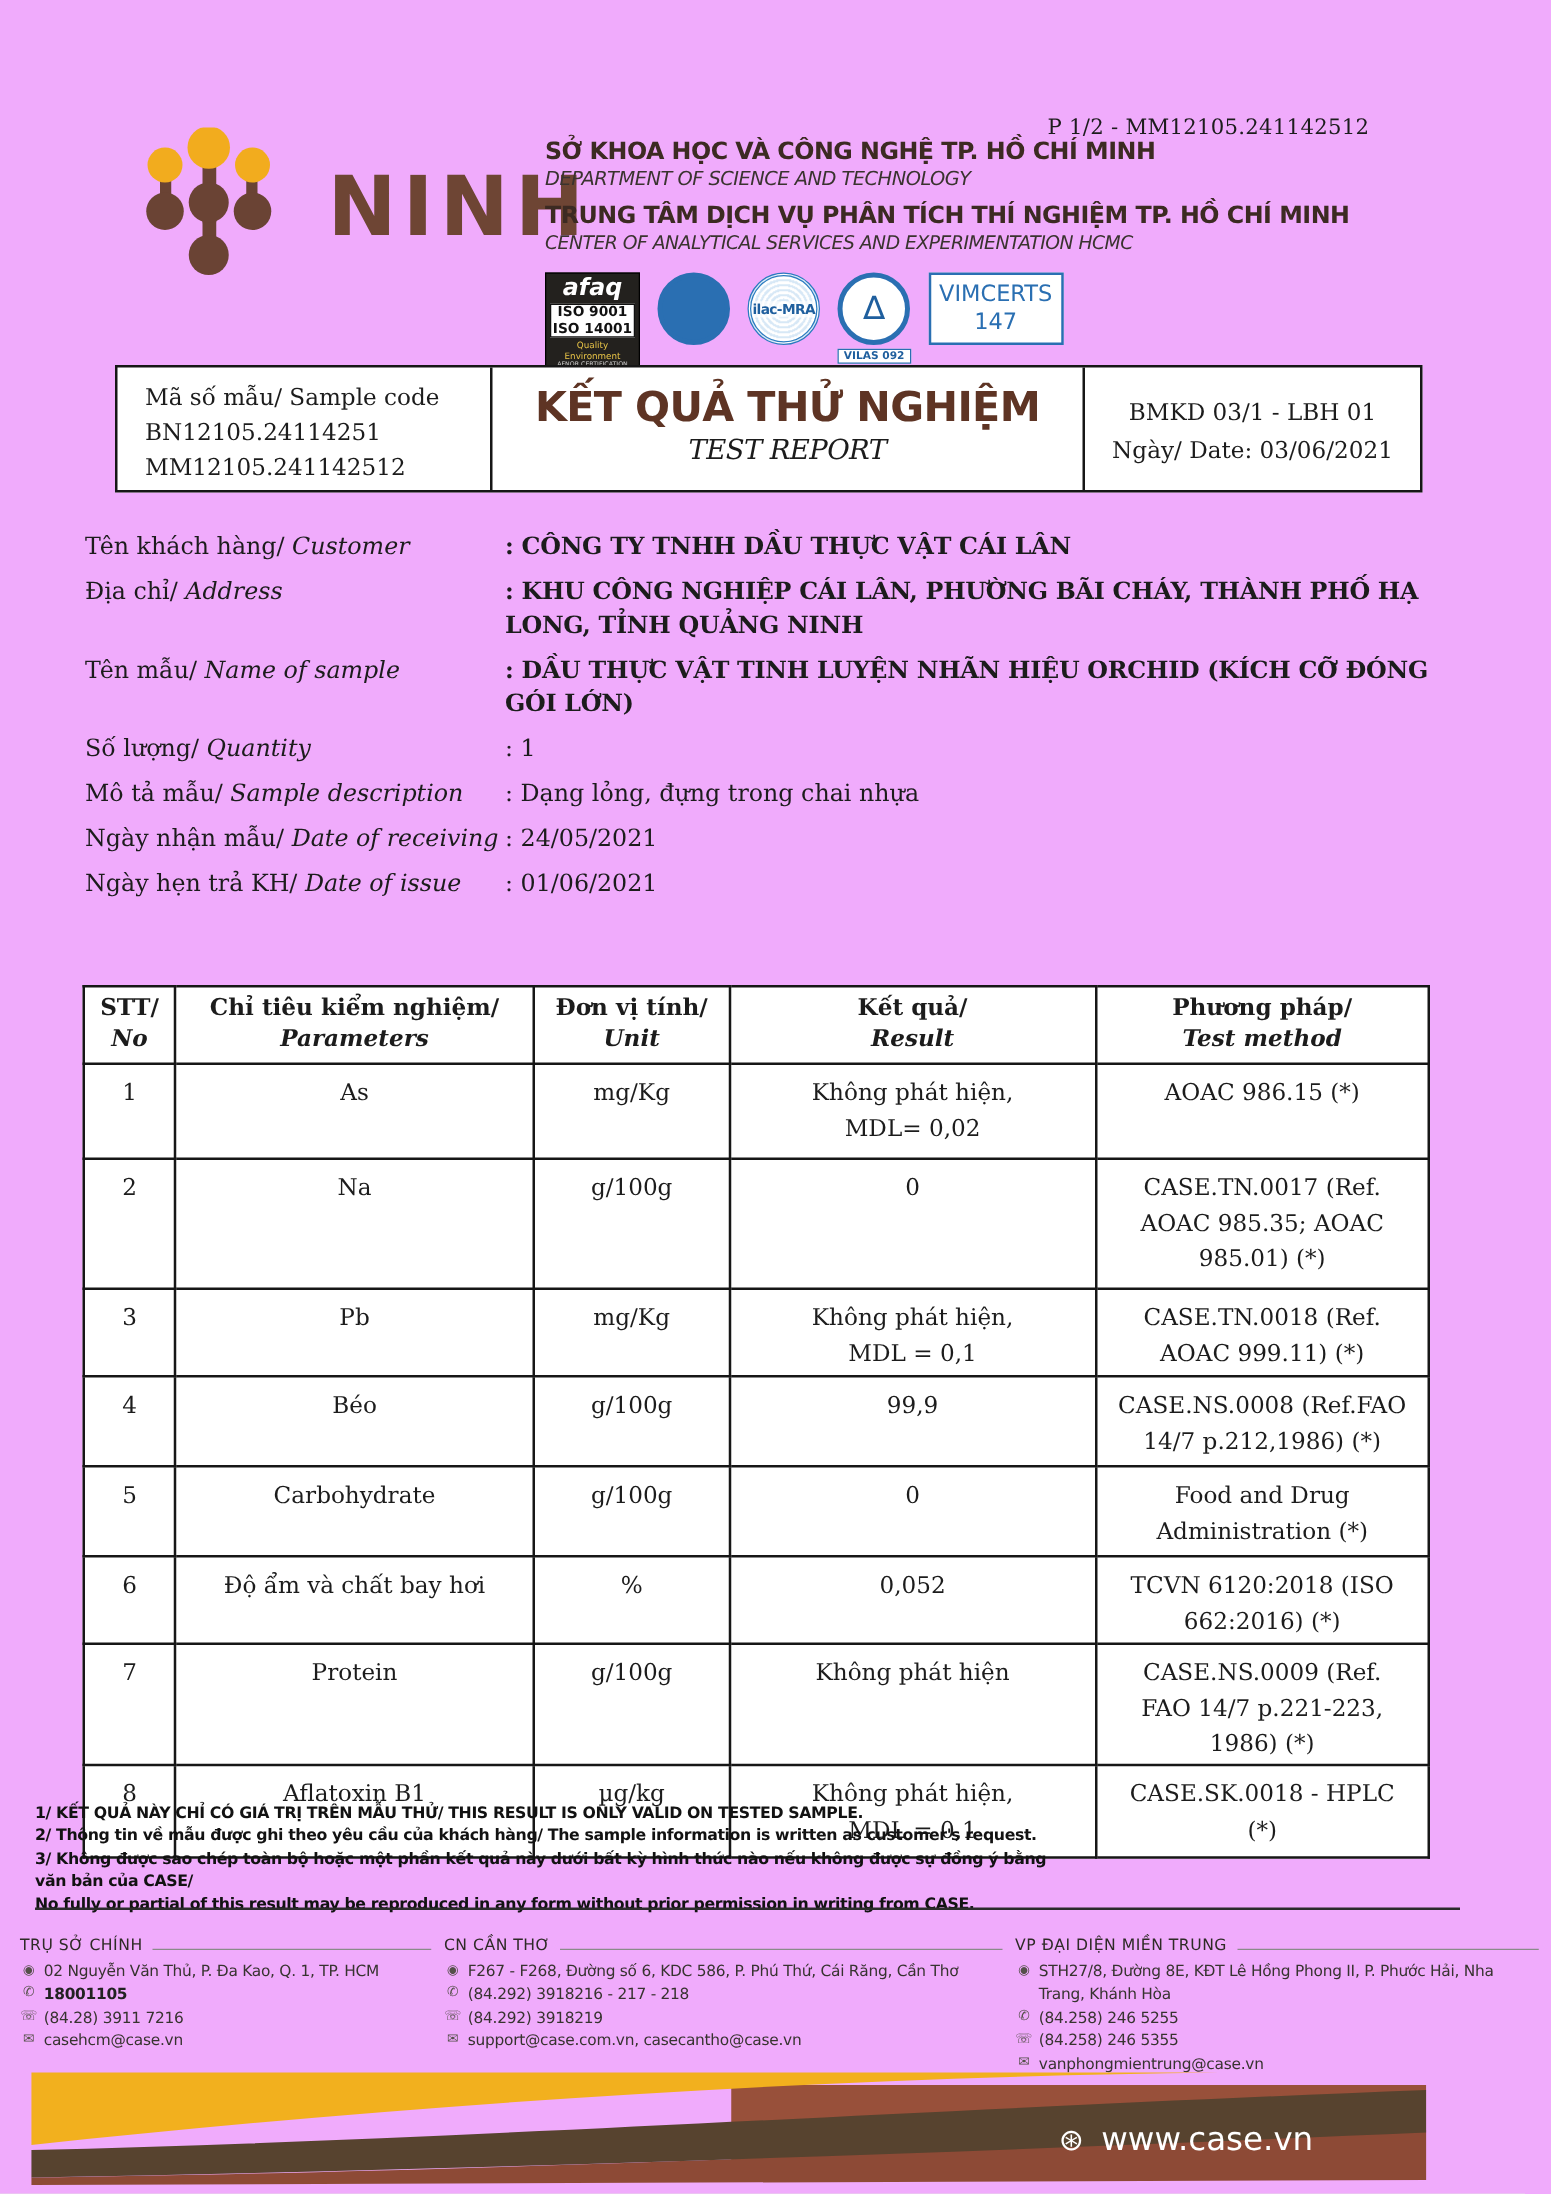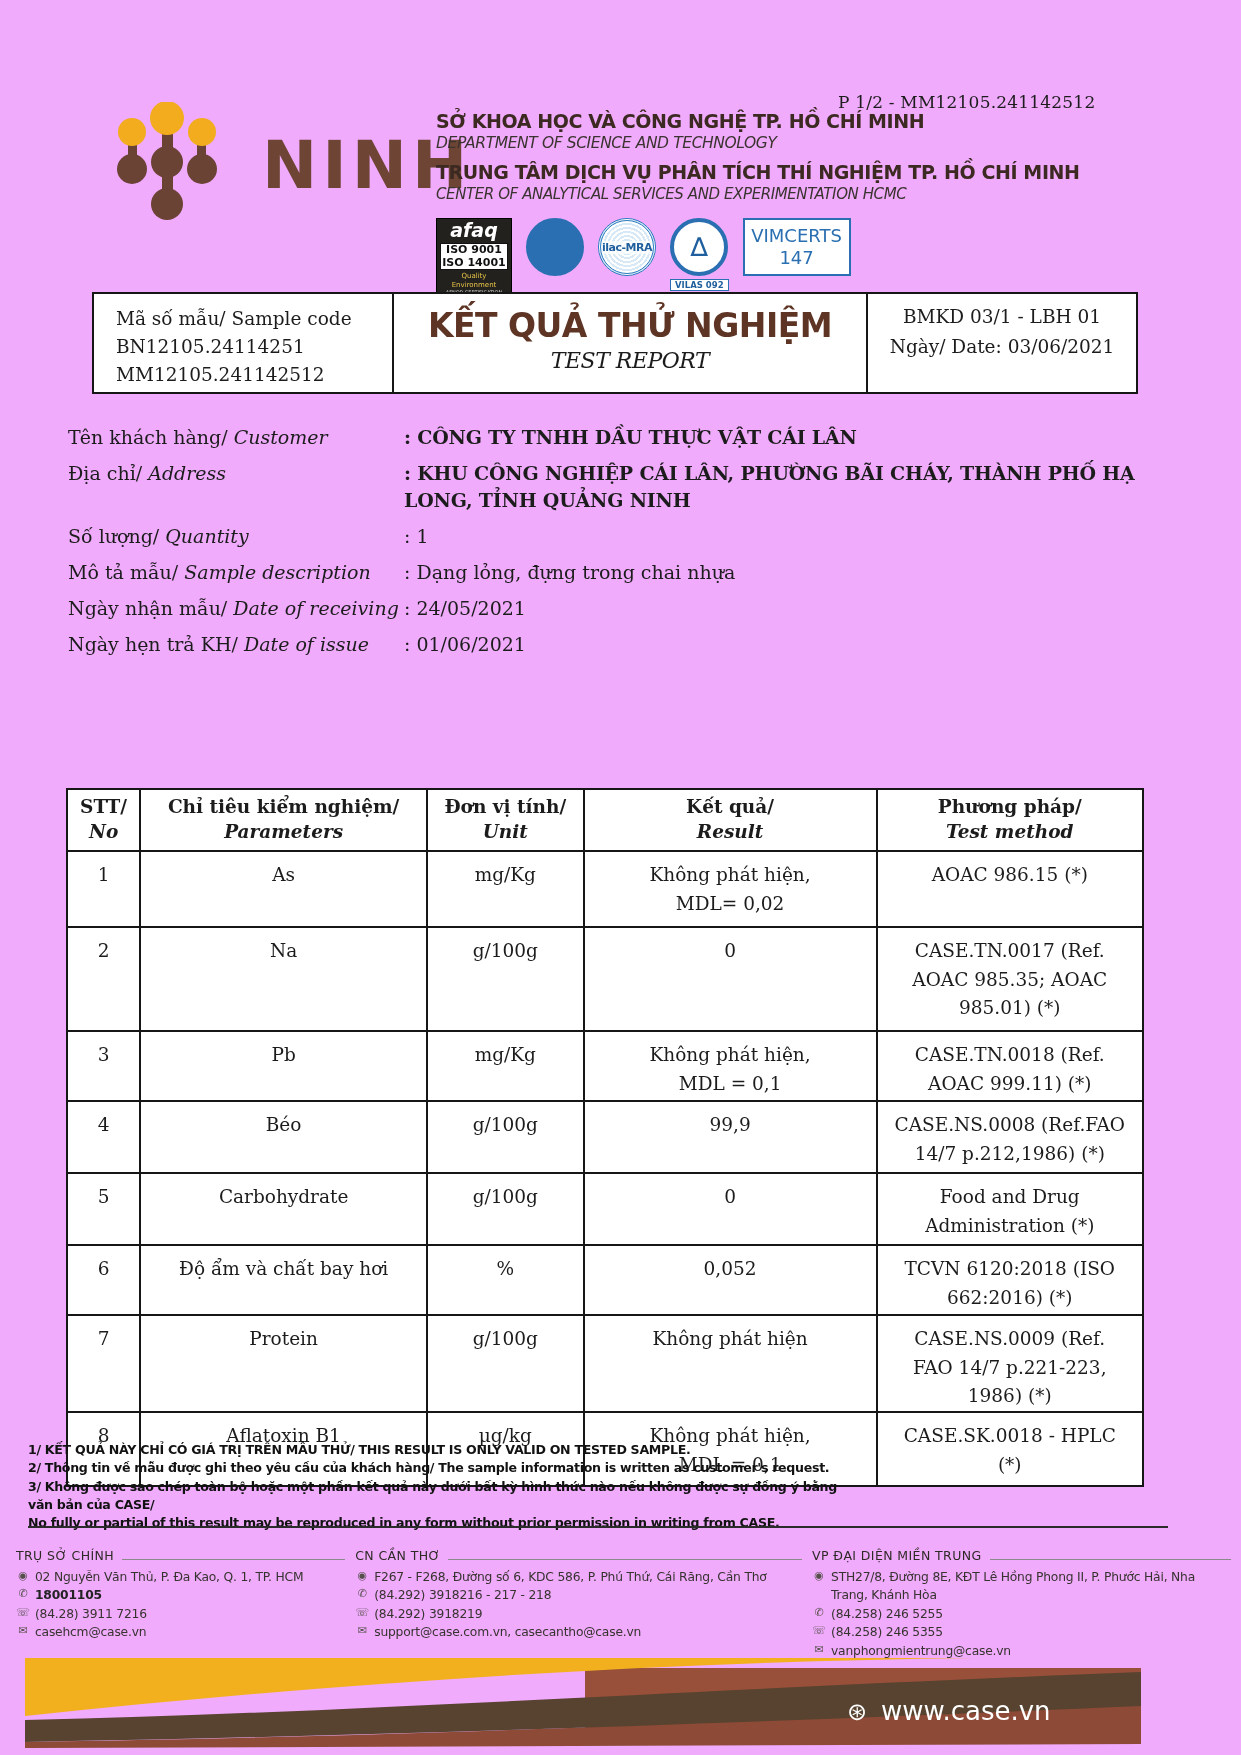--- a/index.html
+++ b/index.html
@@ -33,21 +33,21 @@
   .b-vilas .tri{font-size:26px; line-height:1; color:#1f5f9e;}
   .b-vilas .lbl{margin-top:3px; border:1.5px solid #2a6fb2; color:#1f5f9e; font-weight:bold; font-size:8.5px; padding:0 4px; background:#fff;}
   .b-vim{border:2.5px solid #2a6fb2; color:#2a6fb2; width:104px; height:54px; display:flex; flex-direction:column;
     align-items:center; justify-content:center; font-size:18px; font-weight:500; line-height:1.2; background:#fff;}
   
   .tblock{position:absolute; top:292px; left:92px; width:1046px; height:102px; border:2.5px solid #161616; display:flex; box-sizing:border-box; background:#fff;}
   .tb-c1{width:300px; border-right:2px solid #161616; box-sizing:border-box; padding:11px 0 0 22px; font-size:18.5px; line-height:1.5;}
   .tb-c2{flex:1; text-align:center; padding-top:12px;}
   .tb-c2 .vi{font-family:"DejaVu Sans", sans-serif; font-weight:bold; font-size:33px; color:#5e3424; letter-spacing:-.5px;}
   .tb-c2 .en{font-style:italic; font-size:22px; margin-top:3px; letter-spacing:-.5px;}
-  .tb-c3{width:270px; border-left:2px solid #161616; box-sizing:border-box; text-align:center; padding-top:8px; font-size:18.5px; line-height:1.6;}
+  .tb-c3{width:270px; border-left:2px solid #161616; box-sizing:border-box; text-align:center; padding-top:22px; font-size:18.5px; line-height:1.6;}
   
   .info{position:absolute; top:424px; left:68px; width:1088px; font-size:19px;}
   .info .row{display:flex; margin-bottom:9px; line-height:1.42;}
   .info .lab{width:336px; flex:none;}
   .info .lab .en{font-style:italic;}
   .info .val{flex:1;}
   .info .bold{font-weight:bold; letter-spacing:-.2px;}
   
   table.res{position:absolute; top:788px; left:66px; width:1078px; border-collapse:collapse; background:#fff;
     font-size:18.5px; table-layout:fixed;}
@@ -150,20 +150,24 @@
   <div class="info">
     <div class="row">
       <div class="lab"><span>Tên khách hàng/ </span><span class="en">Customer</span></div>
       <div class="val bold">: CÔNG TY TNHH DẦU THỰC VẬT CÁI LÂN</div>
     </div>
     <div class="row">
       <div class="lab"><span>Địa chỉ/ </span><span class="en">Address</span></div>
       <div class="val bold">: KHU CÔNG NGHIỆP CÁI LÂN, PHƯỜNG BÃI CHÁY, THÀNH PHỐ HẠ LONG, TỈNH QUẢNG NINH</div>
     </div>
     <div class="row">
+      <div class="lab"><span>Tên mẫu/ </span><span class="en">Name of sample</span></div>
+      <div class="val bold">: DẦU THỰC VẬT TINH LUYỆN NHÃN HIỆU ORCHID (KÍCH CỠ ĐÓNG GÓI LỚN)</div>
+    </div>
+    <div class="row">
       <div class="lab"><span>Số lượng/ </span><span class="en">Quantity</span></div>
       <div class="val">: 1</div>
     </div>
     <div class="row">
       <div class="lab"><span>Mô tả mẫu/ </span><span class="en">Sample description</span></div>
       <div class="val">: Dạng lỏng, đựng trong chai nhựa</div>
     </div>
     <div class="row">
       <div class="lab"><span>Ngày nhận mẫu/ </span><span class="en">Date of receiving</span></div>
       <div class="val">: 24/05/2021</div>

